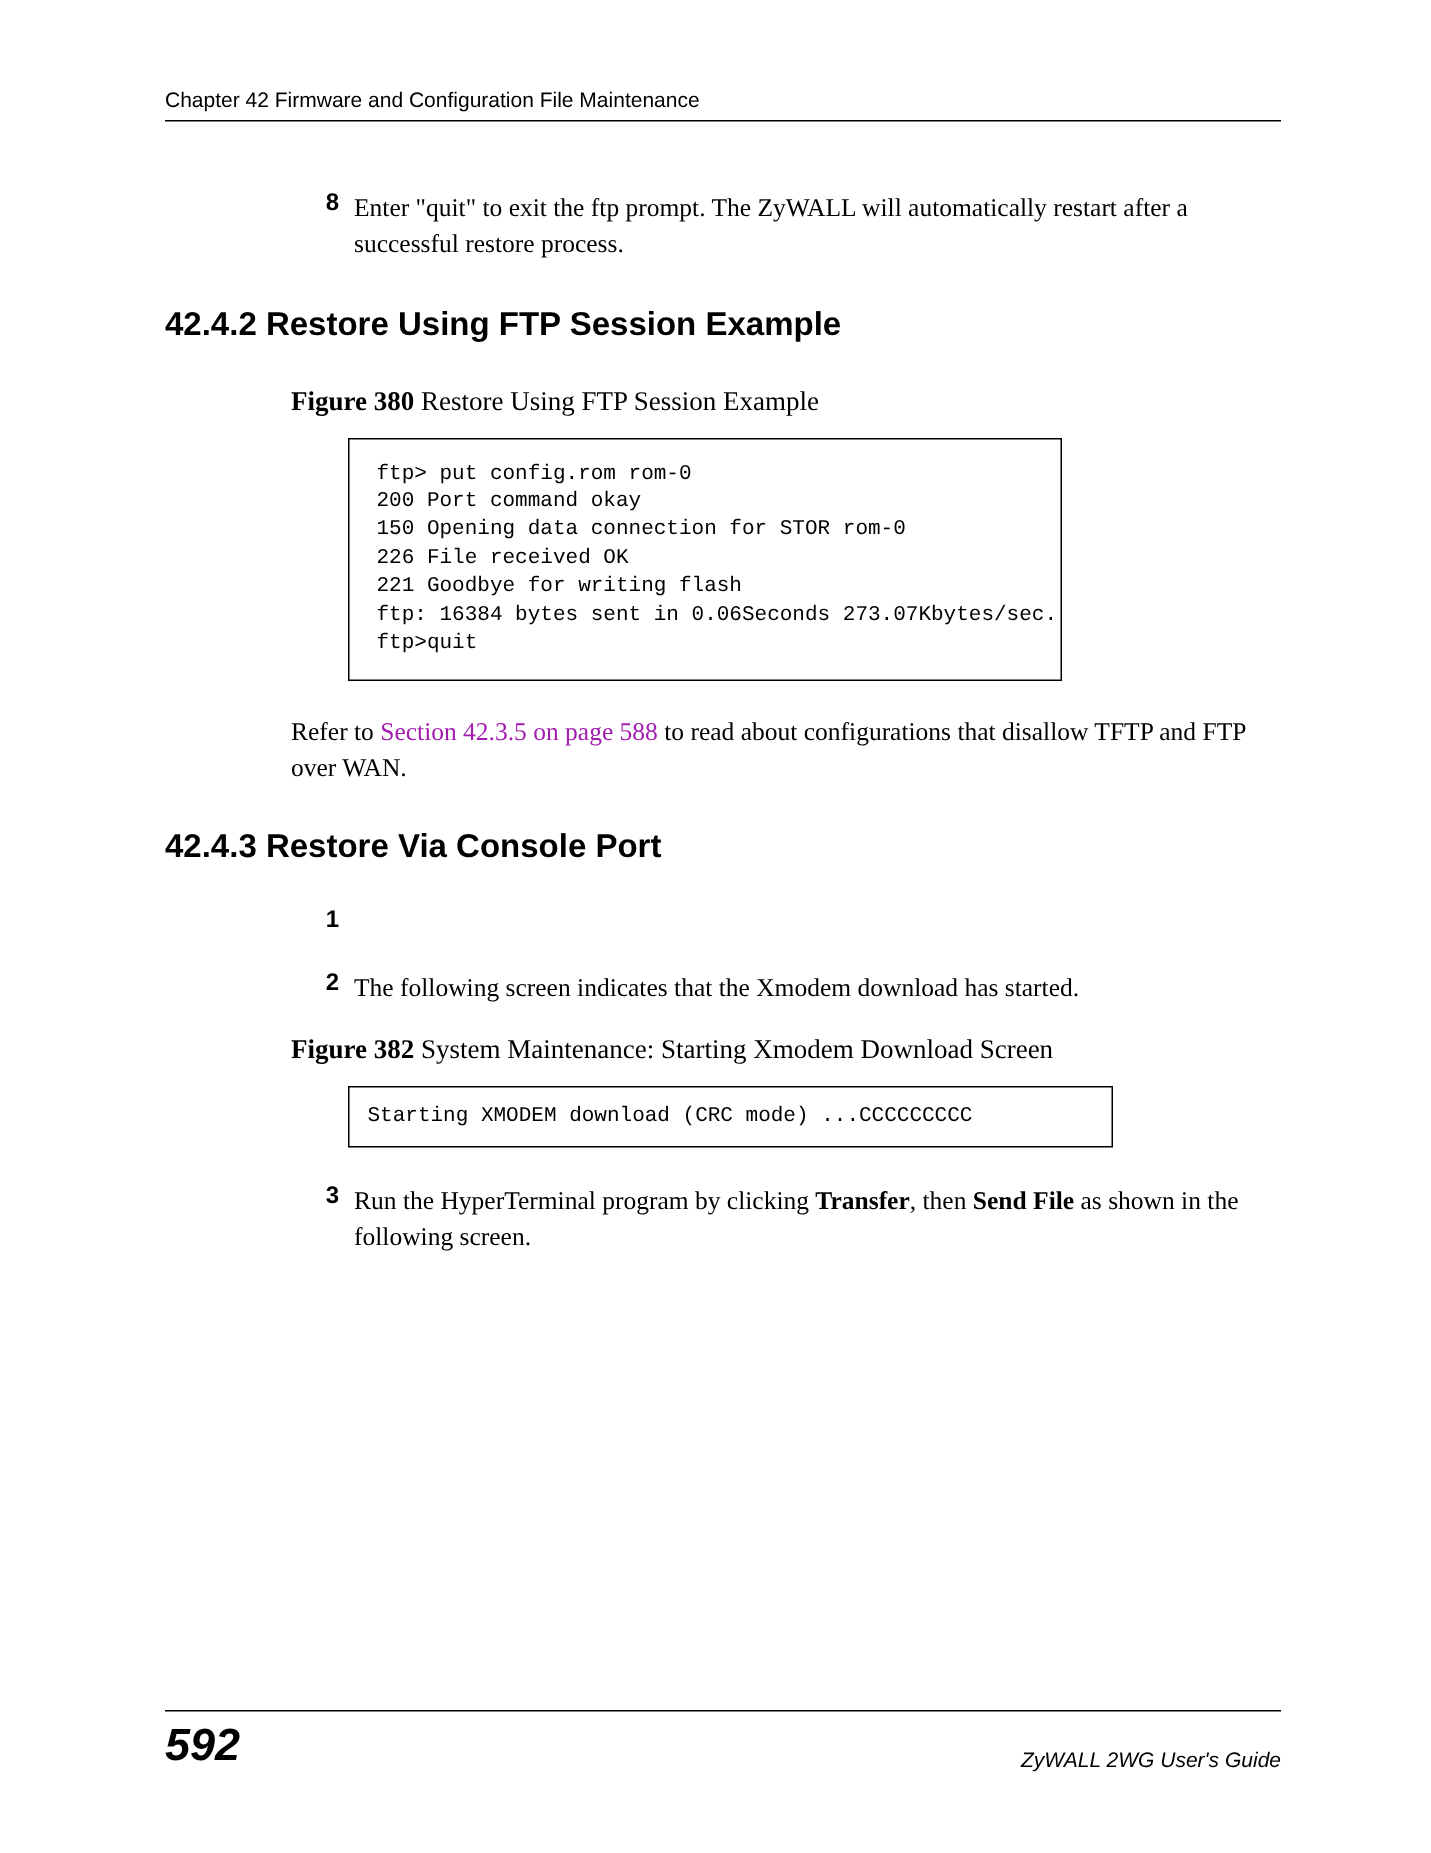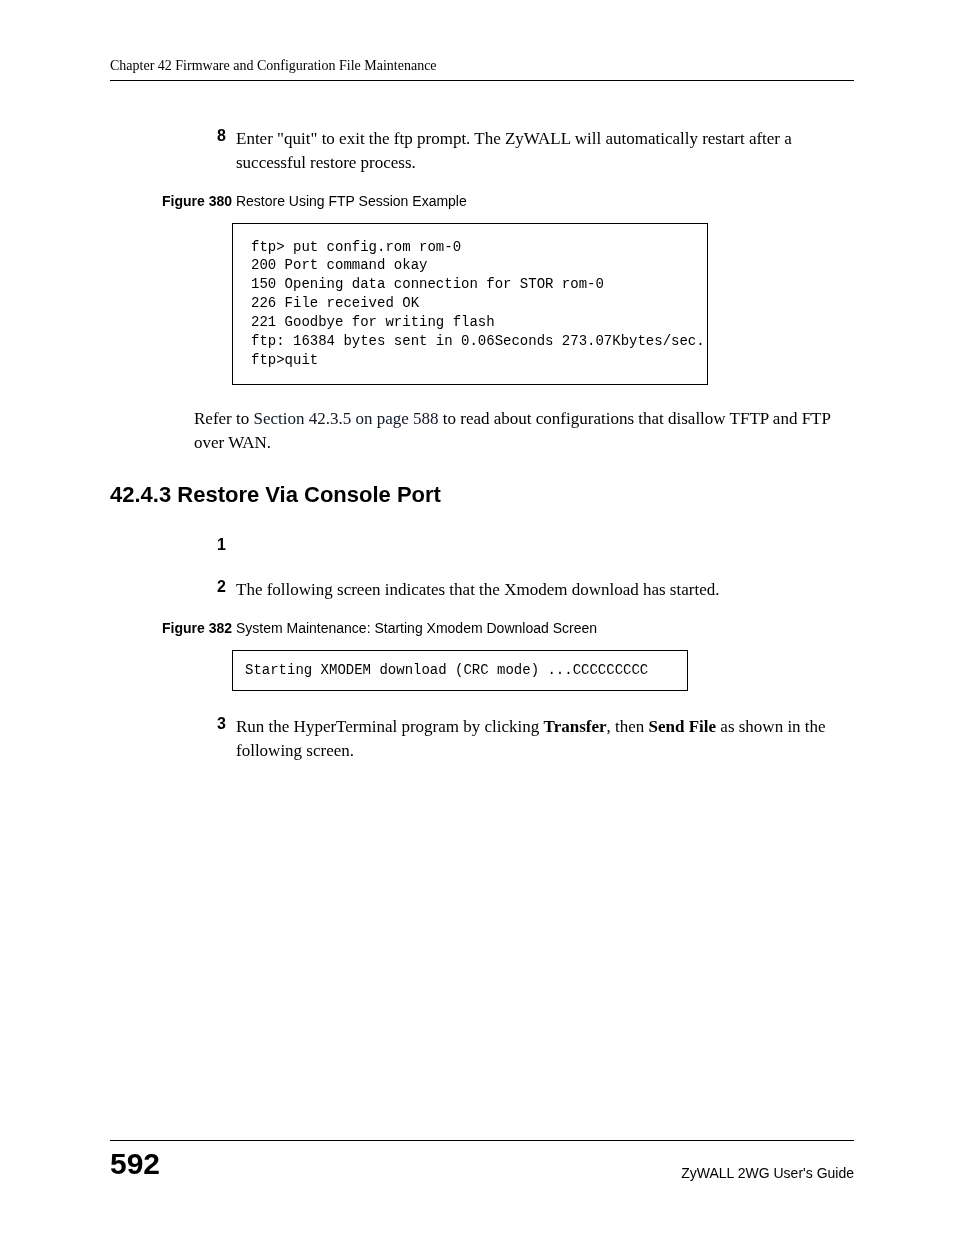--- a/index.html
+++ b/index.html
@@ -6,21 +6,21 @@
     body {
       font-family: 'Times New Roman', Times, serif;
       background: #fff;
       color: #000;
       width: 954px;
       height: 1235px;
       position: relative;
       padding: 58px 100px 0 110px;
     }
     .header-line {
-      font-family: Liberation Serif, serif;
+      font-family: Liberation Sans, sans-serif;
       font-size: 14px;
       color: #000;
       padding-bottom: 6px;
       border-bottom: 1px solid #000;
     }
     .content {
       padding-top: 46px;
     }
     .step-row {
       display: flex;
@@ -46,23 +46,23 @@
       font-weight: bold;
     }
     .section-heading {
       font-family: Arial, Helvetica, sans-serif;
       font-weight: bold;
       font-size: 22px;
       margin-top: 28px;
       margin-bottom: 28px;
     }
     .figure-label {
-      font-family: Liberation Sans, sans-serif;
-      font-size: 14px;
-      margin-left: 52px;
+      font-family: Liberation Serif, serif;
+      font-size: 18px;
+      margin-left: 84px;
       margin-bottom: 14px;
     }
     .figure-label .fig-bold {
       font-weight: bold;
     }
     .code-box {
       border: 1px solid #000;
       margin-left: 122px;
       padding: 14px 18px;
       font-family: 'Courier New', Courier, monospace;
@@ -76,32 +76,33 @@
     .code-box.wide { width: 476px; }
     .code-box.narrow { min-width: 360px; padding: 10px 12px; }
     .body-para {
       font-size: 17px;
       line-height: 1.4;
       margin-left: 84px;
       margin-top: 22px;
       margin-bottom: 18px;
     }
     .blue-link {
-      color: #0f172a;
+      color: #a21caf;
     }
     .footer {
       position: absolute;
       bottom: 54px;
       left: 110px;
       right: 100px;
       border-top: 1px solid #000;
       display: flex;
       justify-content: space-between;
       align-items: flex-end;
       padding-top: 6px;
+      font-style: italic;
     }
     .page-num {
       font-family: Arial, Helvetica, sans-serif;
       font-weight: bold;
       font-size: 30px;
     }
     .guide-name {
       font-family: Arial, Helvetica, sans-serif;
       font-size: 14px;
     }
@@ -111,20 +112,21 @@
 
 <div class="header-line">Chapter 42 Firmware and Configuration File Maintenance</div>
 
 <div class="content">
 
   <div class="step-row">
     <div class="step-num">8</div>
     <div class="step-text">Enter "quit" to exit the ftp prompt. The ZyWALL will automatically restart after a successful restore process.</div>
   </div>
 
+  <div class="section-heading">42.4.2  Restore Using FTP Session Example</div>
 
   <div class="figure-label">
     <span class="fig-bold">Figure 380</span><span>   Restore Using FTP Session Example</span>
   </div>
 
   <div class="code-box wide">ftp&gt; put config.rom rom-0
 200 Port command okay
 150 Opening data connection for STOR rom-0
 226 File received OK
 221 Goodbye for writing flash
@@ -146,21 +148,21 @@
 
   <div class="step-row" style="margin-top:24px;">
     <div class="step-num">2</div>
     <div class="step-text">The following screen indicates that the Xmodem download has started.</div>
   </div>
 
   <div class="figure-label">
     <span class="fig-bold">Figure 382</span><span>   System Maintenance: Starting Xmodem Download Screen</span>
   </div>
 
-  <div class="code-box narrow" style="width:456px;">Starting XMODEM download (CRC mode) ...CCCCCCCCC</div>
+  <div class="code-box narrow" style="width:510px;">Starting XMODEM download (CRC mode) ...CCCCCCCCC</div>
 
   <div class="step-row" style="margin-top:24px;">
     <div class="step-num">3</div>
     <div class="step-text">
       <span>Run the HyperTerminal program by clicking </span><b>Transfer</b><span>, then </span><b>Send File</b><span> as shown in the following screen.</span>
     </div>
   </div>
 
 </div>
 

